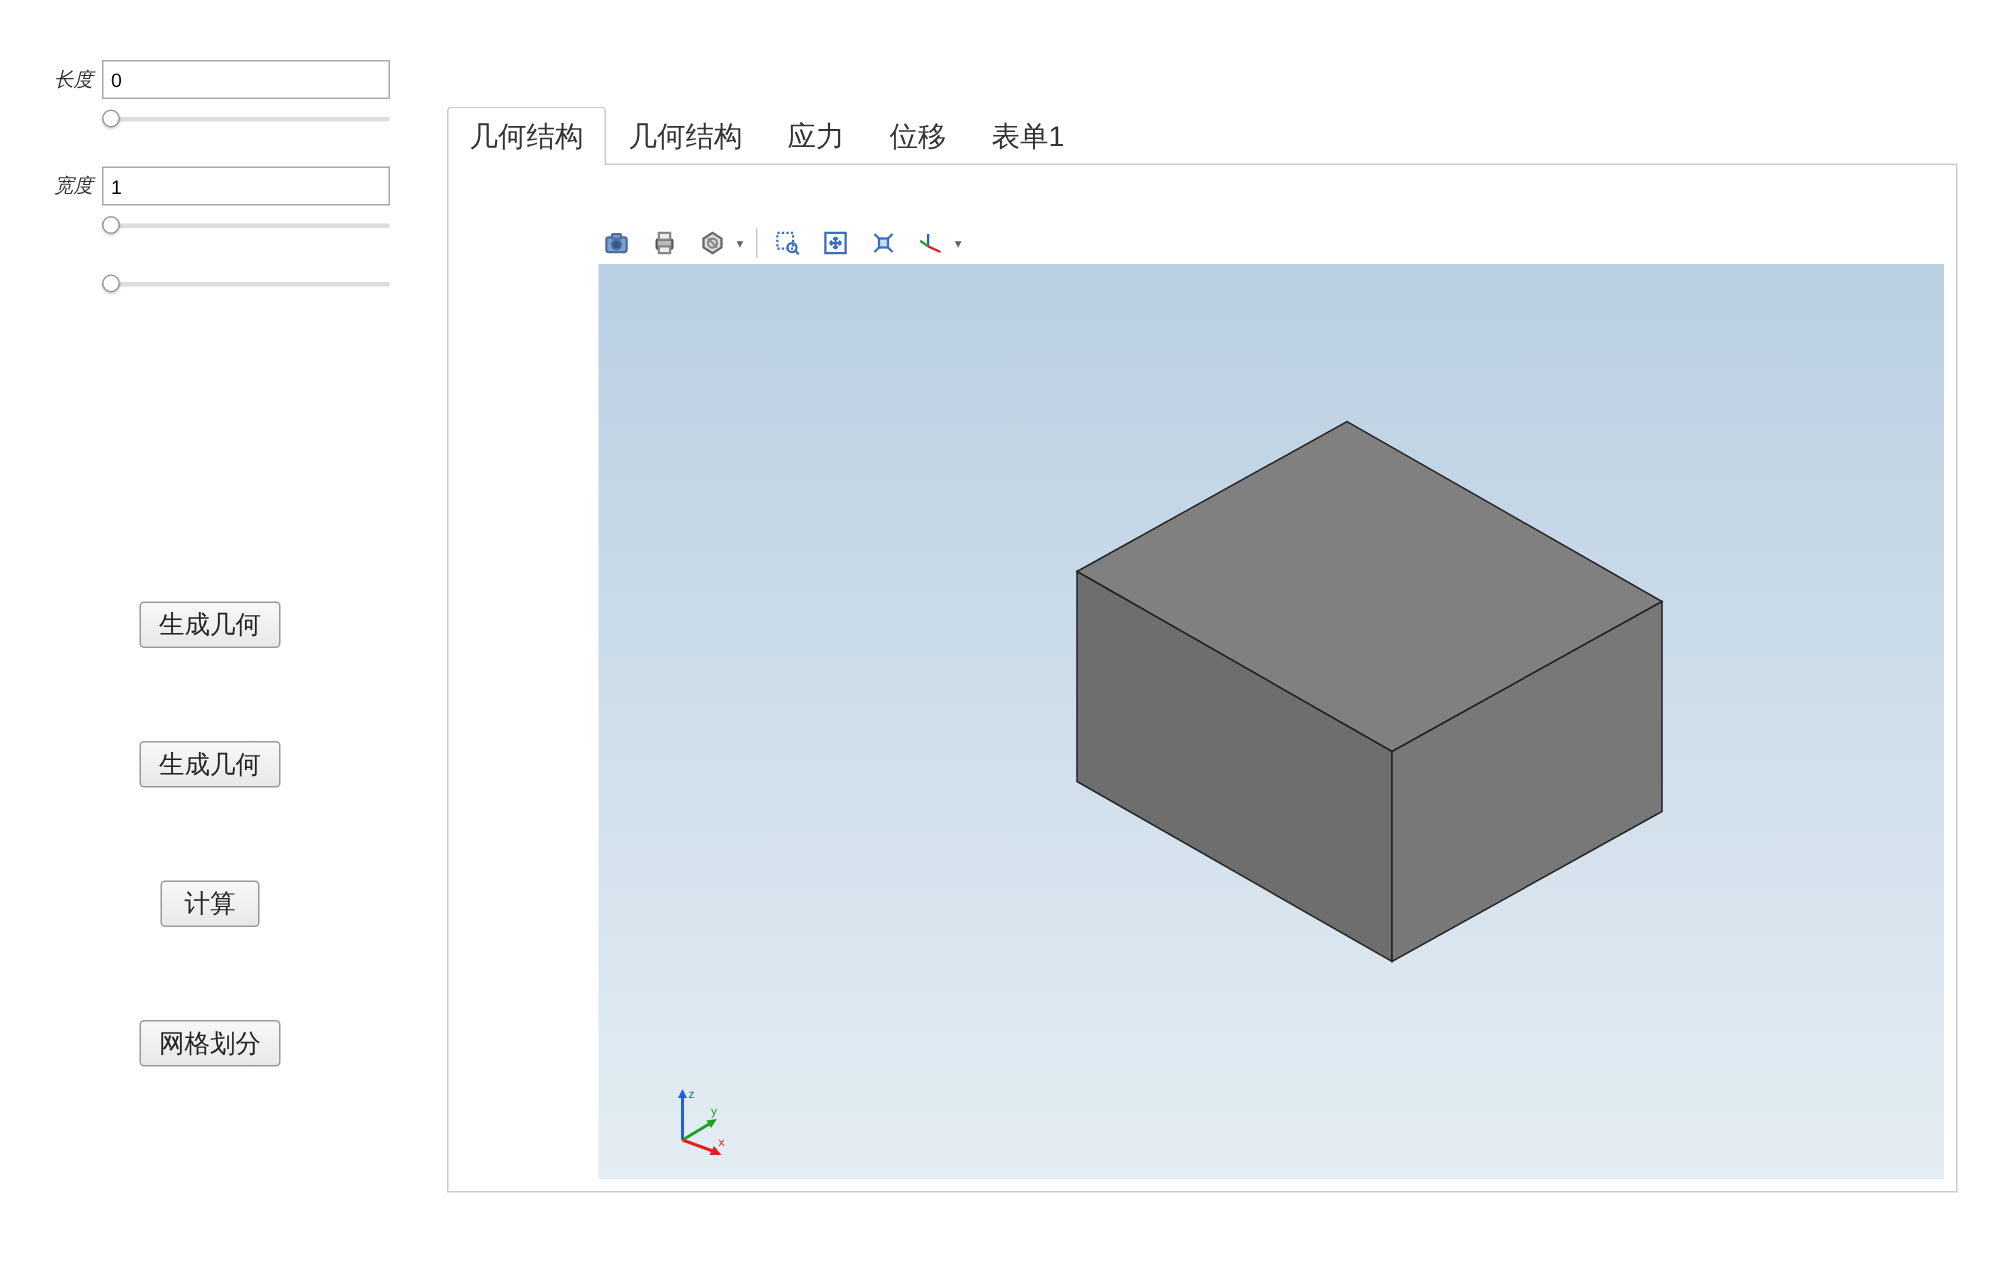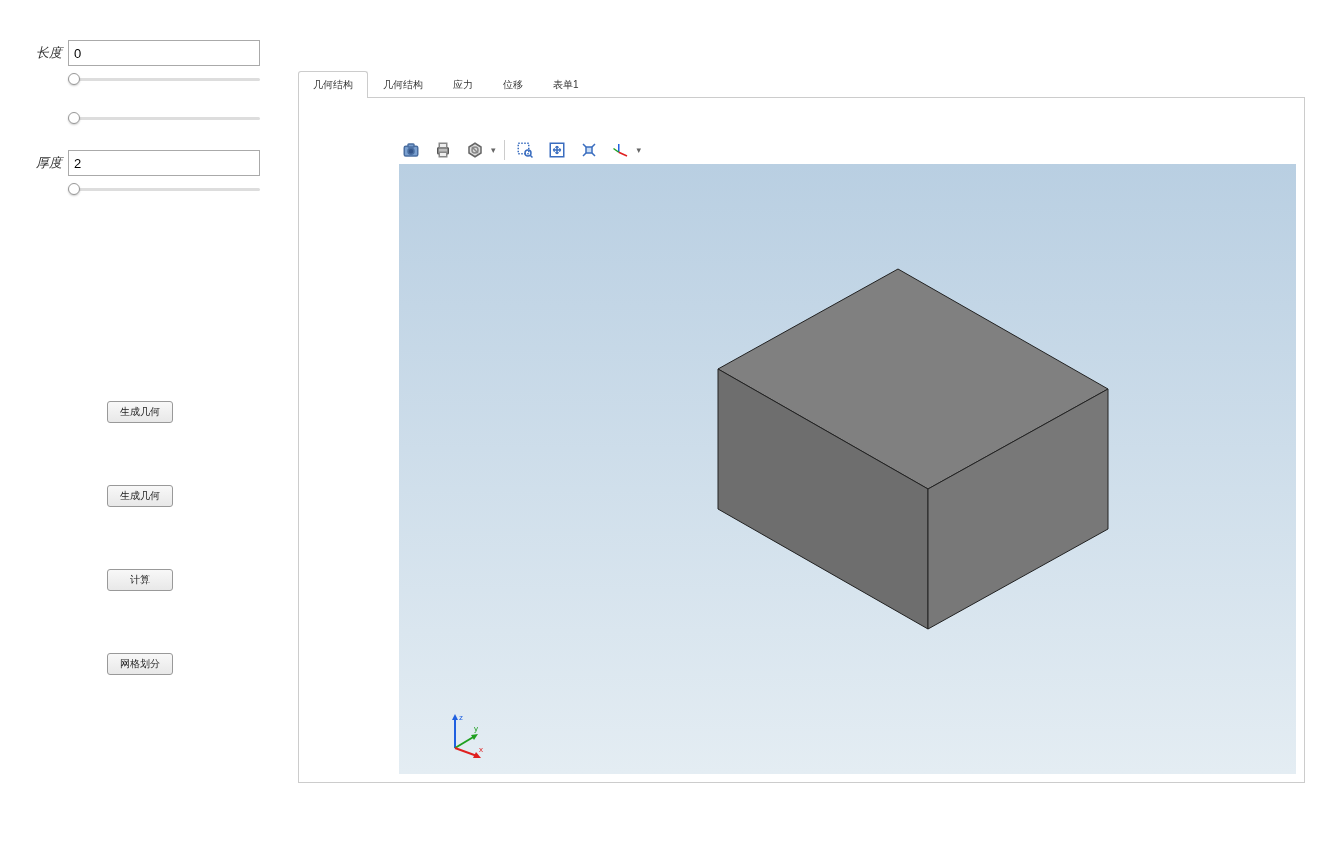--- a/index.html
+++ b/index.html
@@ -10,24 +10,24 @@
 .field-label { width: 48px; text-align: right; padding-right: 6px; color: #333; font-style: italic; }
 .field-input { flex: 1; border: 1px solid #aaa; padding: 4px 5px; font-size: 13px; height: 26px; background: #fff; }
 .slider-row { padding: 0 0 22px 48px; }
 .slider { width: 100%; height: 14px; }
 input[type=range] { -webkit-appearance: none; background: transparent; }
 input[type=range]::-webkit-slider-runnable-track { height: 3px; background: #ddd; border-radius: 2px; }
 input[type=range]::-webkit-slider-thumb { -webkit-appearance: none; width: 12px; height: 12px; border-radius: 50%; background: #fff; border: 1px solid #999; margin-top: -5px; box-shadow: 0 1px 2px rgba(0,0,0,0.2); }
 input[type=range]::-moz-range-track { height: 3px; background: #ddd; }
 input[type=range]::-moz-range-thumb { width: 12px; height: 12px; border-radius: 50%; background: #fff; border: 1px solid #999; }
 .action-buttons { margin-top: 180px; text-align: center; }
-.action-btn { display: inline-block; min-width: 66px; padding: 3px 12px; margin-bottom: 62px; background: linear-gradient(#f8f8f8,#e8e8e8); border: 1px solid #999; border-radius: 3px; font-size: 10px; cursor: pointer; color: #222; }
+.action-btn { display: inline-block; min-width: 66px; padding: 3px 12px; margin-bottom: 62px; background: linear-gradient(#f8f8f8,#e8e8e8); border: 1px solid #999; border-radius: 3px; font-size: 17px; cursor: pointer; color: #222; }
 .main { flex: 1; padding: 70px 30px 30px 18px; }
 .tabbar { display: flex; align-items: flex-end; border-bottom: 1px solid #ccc; }
-.tab { padding: 6px 14px; font-size: 10px; color: #333; cursor: pointer; border: 1px solid transparent; border-bottom: none; position: relative; top: 1px; }
+.tab { padding: 6px 14px; font-size: 19px; color: #333; cursor: pointer; border: 1px solid transparent; border-bottom: none; position: relative; top: 1px; }
 .tab.active { border-color: #ccc; background: #fff; border-top-left-radius: 3px; border-top-right-radius: 3px; }
 .tab-content { border: 1px solid #ccc; border-top: none; height: 685px; background: #fff; position: relative; }
 .viewer-toolbar { position: absolute; top: 40px; left: 100px; display: flex; align-items: center; gap: 8px; }
 .tb-btn { width: 24px; height: 24px; display: flex; align-items: center; justify-content: center; cursor: pointer; border-radius: 2px; }
 .tb-dd { font-size: 9px; color: #666; margin-left: -4px; cursor: pointer; }
 .viewport { position: absolute; top: 66px; left: 100px; right: 8px; bottom: 8px; background: linear-gradient(to bottom, #b9cfe2 0%, #e4edf3 100%); }
 .box3d { position: absolute; left: 50%; top: 50%; transform: translate(-50%,-50%); }
 .axis-gizmo { position: absolute; left: 42px; bottom: 14px; width: 46px; height: 50px; }
 </style>
 </head>
@@ -35,26 +35,26 @@
 
 <div class="layout">
   <div class="sidebar">
 
     <div class="field-row">
       <span class="field-label">长度</span>
       <input class="field-input" value="0" style="">
     </div>
     <div class="slider-row"><input type="range" class="slider" min="0" max="100" value="0" style=""></div>
 
+    <div class="field-row">
+      <span class="field-label">宽度</span>
+      <input class="field-input" value="1" style="">
+    </div>
     <div class="slider-row"><input type="range" class="slider" min="0" max="100" value="0" style=""></div>
 
-    <div class="field-row">
-      <span class="field-label">厚度</span>
-      <input class="field-input" value="2" style="">
-    </div>
     <div class="slider-row"><input type="range" class="slider" min="0" max="100" value="0" style=""></div>
 
     <div class="action-buttons">
       <button class="action-btn">生成几何</button><br>
       <button class="action-btn">生成几何</button><br>
       <button class="action-btn">计算</button><br>
       <button class="action-btn">网格划分</button>
     </div>
   </div>
 

